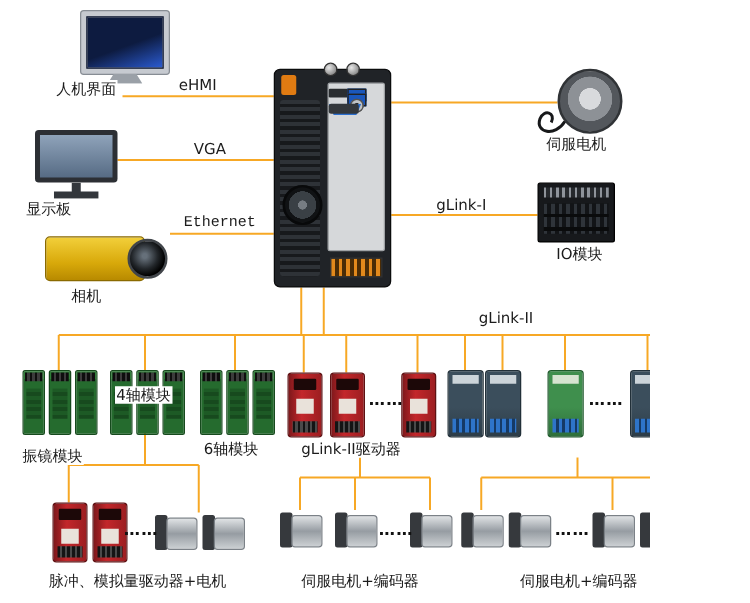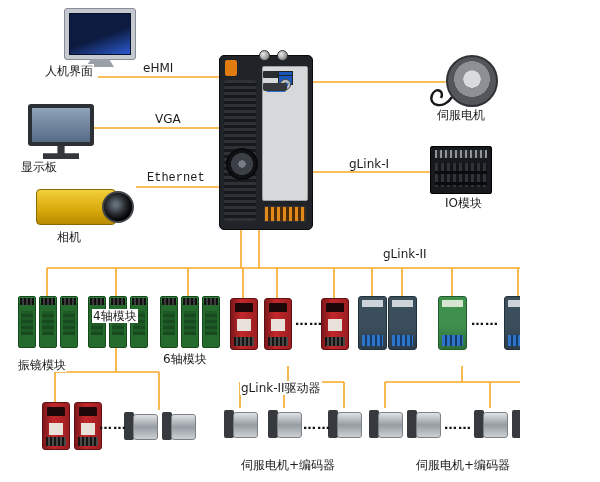--- a/index.html
+++ b/index.html
@@ -203,34 +203,35 @@
 
   <div class="dev board-group" style="left:160px;top:296px;">
     <i class="gboard"></i><i class="gboard"></i><i class="gboard"></i>
   </div>
   <div class="lbl" style="left:162px;top:352px;">6轴模块</div>
 
   <div class="dev rdrive" style="left:230px;top:298px;"></div>
   <div class="dev rdrive" style="left:264px;top:298px;"></div>
   <div class="lbl dots" style="left:294px;top:314px;">……</div>
   <div class="dev rdrive" style="left:321px;top:298px;"></div>
-  <div class="lbl" style="left:240px;top:352px;margin-top:29px;">gLink-II驱动器</div>
+  <div class="lbl" style="left:240px;top:352px;">gLink-II驱动器</div>
 
   <div class="dev tdrive" style="left:358px;top:296px;"></div>
   <div class="dev tdrive" style="left:388px;top:296px;"></div>
   <div class="dev gdrive" style="left:438px;top:296px;"></div>
   <div class="lbl dots" style="left:470px;top:314px;">……</div>
   <div class="dev tdrive" style="left:504px;top:296px;"></div>
   <div class="dev tdrive" style="left:534px;top:296px;"></div>
 
   <div class="dev rdrive sm" style="left:42px;top:402px;"></div>
   <div class="dev rdrive sm" style="left:74px;top:402px;"></div>
   <div class="lbl dots" style="left:98px;top:418px;">……</div>
   <div class="dev motor" style="left:122px;top:410px;"></div>
   <div class="dev motor" style="left:160px;top:410px;"></div>
+  <div class="lbl" style="left:38px;top:458px;">脉冲、模拟量驱动器+电机</div>
 
   <div class="dev motor" style="left:222px;top:408px;"></div>
   <div class="dev motor" style="left:266px;top:408px;"></div>
   <div class="lbl dots" style="left:302px;top:418px;">……</div>
   <div class="dev motor" style="left:326px;top:408px;"></div>
   <div class="lbl" style="left:240px;top:458px;">伺服电机+编码器</div>
 
   <div class="dev motor" style="left:367px;top:408px;"></div>
   <div class="dev motor" style="left:405px;top:408px;"></div>
   <div class="lbl dots" style="left:443px;top:418px;">……</div>

